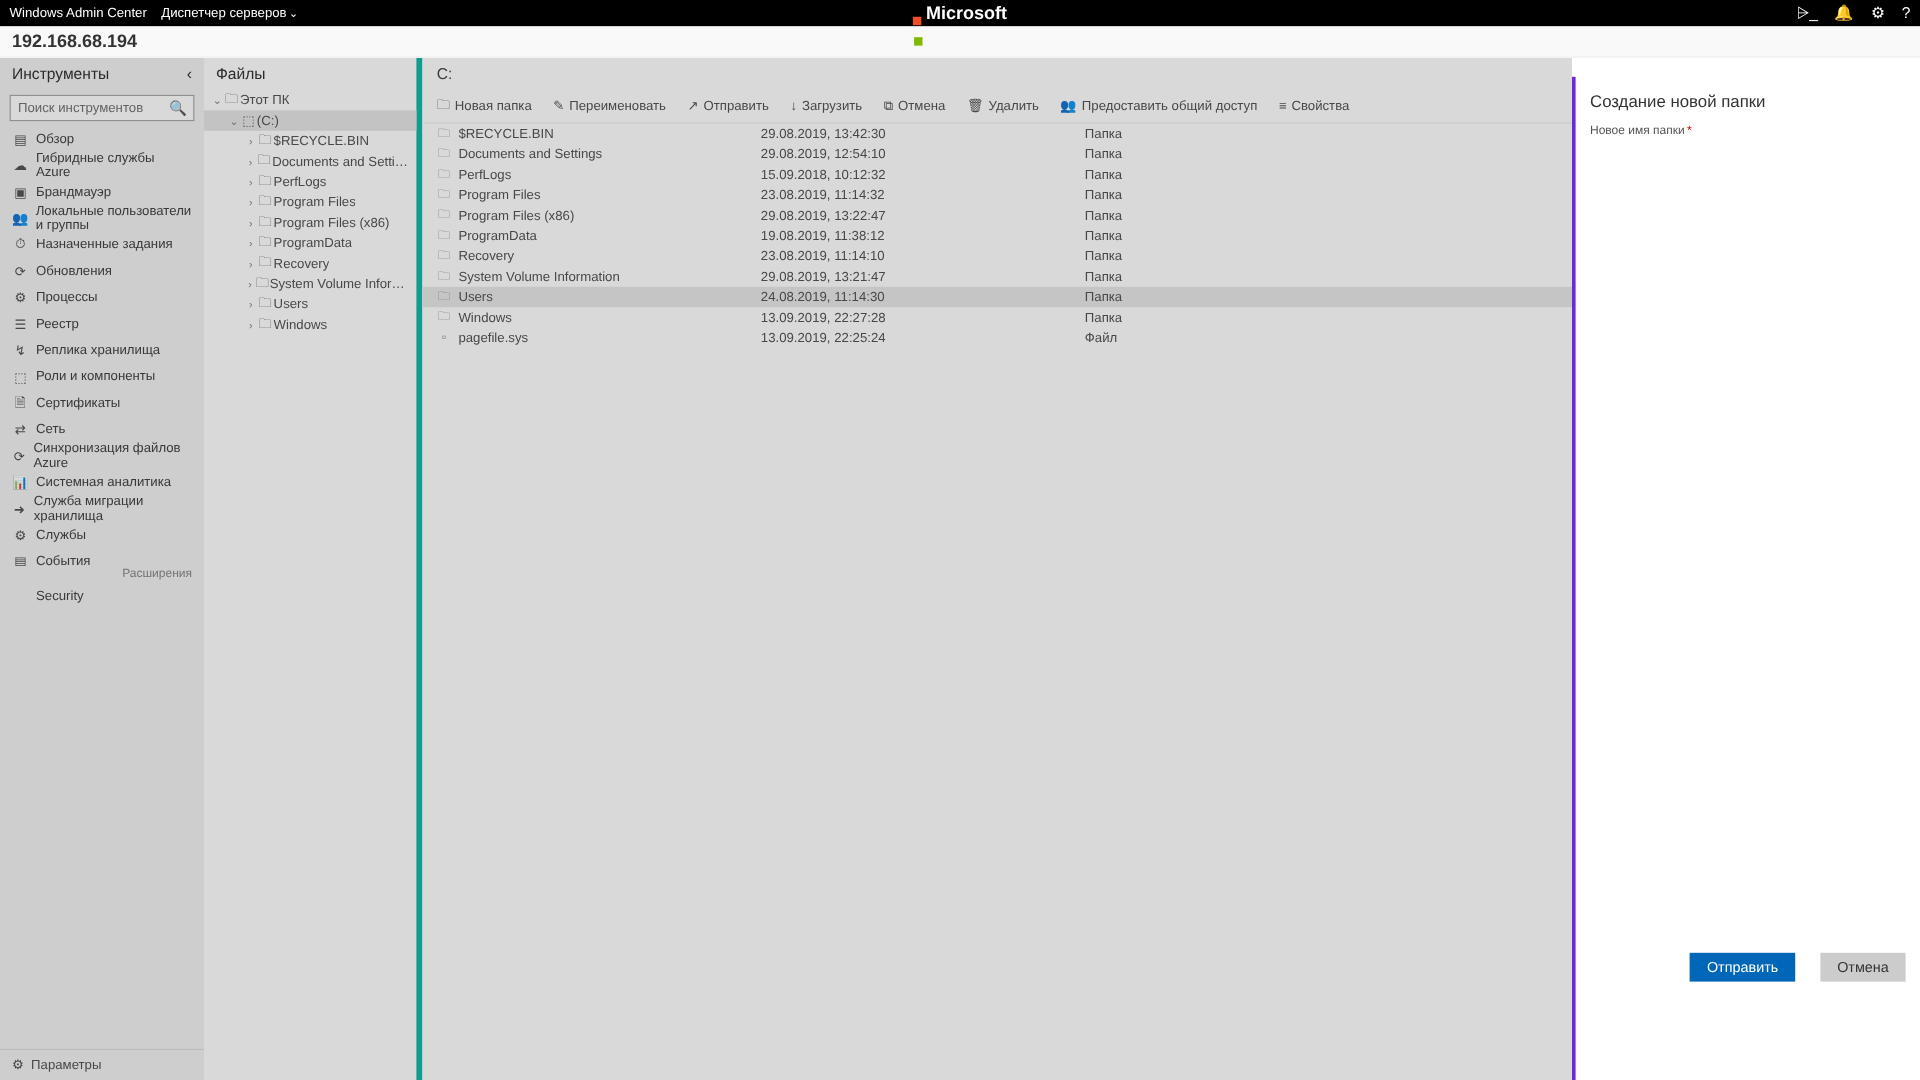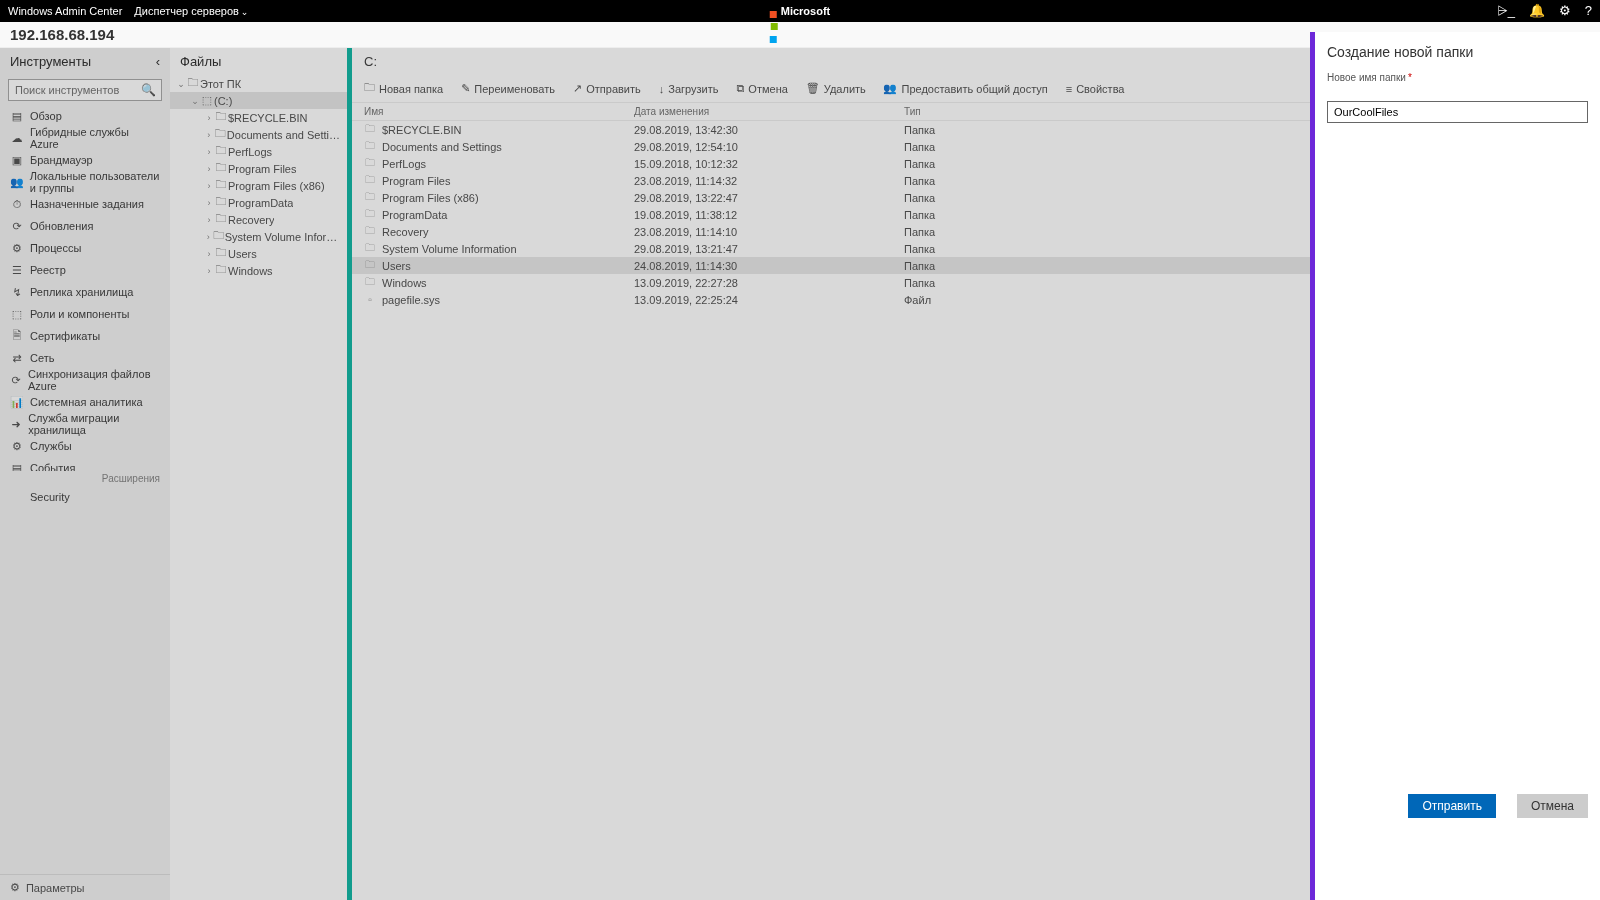--- a/index.html
+++ b/index.html
@@ -2,21 +2,21 @@
 <html><head>
 <meta charset="utf-8">
 <style>
 * { box-sizing: border-box; margin: 0; padding: 0; }
 body { font-family: "Segoe UI", sans-serif; font-size: 12px; color: #333; background: #fff; width: 1600px; height: 900px; overflow: hidden; position: relative; }
 
 
 .topbar { height: 22px; background: #000; display: flex; align-items: center; color: #fff; padding: 0 8px; gap: 21px; }
 .topbar-left { display: flex; align-items: center; gap: 12px; font-size: 11px; }
 .dropdown-arrow { font-size: 9px; margin-left: 2px; }
-.topbar-center { position: absolute; left: 50%; transform: translateX(-50%); display: flex; align-items: center; font-size: 11px; font-weight: 600; }
+.topbar-center { position: absolute; left: 50%; transform: translateX(-50%); display: flex; align-items: center; font-size: 15px; font-weight: 600; }
 .topbar-right { margin-left: auto; display: flex; gap: 14px; font-size: 13px; }
 .ms-logo { display: inline-flex; margin-right: 4px; }
 .ms-logo span { width: 7px; height: 7px; display: inline-block; }
 .ms-logo .r1 { background:#f25022; } .ms-logo .r2 { background:#7fba00; margin-left:1px;}
 .ms-logo .r3 { background:#00a4ef; } .ms-logo .r4 { background:#ffb900; margin-left:1px;}
 .ms-logo-inner { display:flex; flex-direction:column; }
 .ms-logo-row { display:flex; }
 .ms-logo-row + .ms-logo-row { margin-top:1px; }
 
 
@@ -55,21 +55,21 @@
 .thead, .trow { display:flex; padding:0 12px;}
 .thead { height:18px; align-items:center; font-size:10px; color:#777; border-bottom:1px solid #eee;}
 .trow { height:17px; align-items:center; font-size:11px; color:#555; cursor:pointer;}
 .trow.selected { background:#e8e8e8; }
 .c1 { width:270px; display:flex; align-items:center; gap:6px;}
 .c2 { width:270px;}
 .c3 { width:100px;}
 .fic { width:12px; text-align:center; color:#888; font-size:10px;}
 
 
-.right-panel { position:absolute; top:32px; right:0; bottom:0; width:290px; background:#fff; border-left:5px solid #6d28d9; padding:12px; display:flex; flex-direction:column;}
+.right-panel { position:absolute; top:64px; right:0; bottom:0; width:290px; background:#fff; border-left:3px solid #6d28d9; padding:12px; display:flex; flex-direction:column;}
 .rp-title { font-size:14px; margin-bottom:12px; }
 .rp-label { font-size:10px; color:#555; margin-bottom:18px;}
 .rp-label .req { color:#c00; margin-left:2px;}
 .rp-input { width:100%; height:22px; border:1px solid #666; padding:2px 6px; font-size:11px;}
 .rp-buttons { margin-top:auto; display:flex; justify-content:flex-end; gap:8px; padding-bottom:70px;}
 .btn { height:24px; padding:0 14px; font-size:12px; border:none; cursor:pointer;}
 .btn-primary { background:#0067b8; color:#fff;}
 .btn-secondary { background:#ccc; color:#333;margin-left:13px;}
 
 
@@ -298,25 +298,20 @@
         <span class="tb">
           <span>👥</span>
           <span>Предоставить общий доступ</span>
         </span>
         <span class="tb">
           <span>≡</span>
           <span>Свойства</span>
         </span>
       </div>
     <div class="table">
-      <div class="thead">
-        <span class="c1">Имя</span>
-        <span class="c2">Дата изменения</span>
-        <span class="c3">Тип</span>
-      </div>
       <div id="rows">
           <div class="trow">
             <span class="c1">
               <span class="fic">🗀</span>
               <span>$RECYCLE.BIN</span>
             </span>
             <span class="c2">29.08.2019, 13:42:30</span>
             <span class="c3">Папка</span>
           </div>
           <div class="trow">
@@ -405,18 +400,17 @@
 
 </div>
 
 <div class="dim-overlay"></div>
 
 <div class="right-panel">
   <div class="rp-title">Создание новой папки</div>
   <div class="rp-label">
     <span>Новое имя папки</span><span class="req">*</span>
   </div>
-  <input class="rp-input" value="OurCoolFiles" style="">
   <div class="rp-buttons">
     <button class="btn btn-primary">Отправить</button>
     <button class="btn btn-secondary">Отмена</button>
   </div>
 </div>
 
 </body></html>

